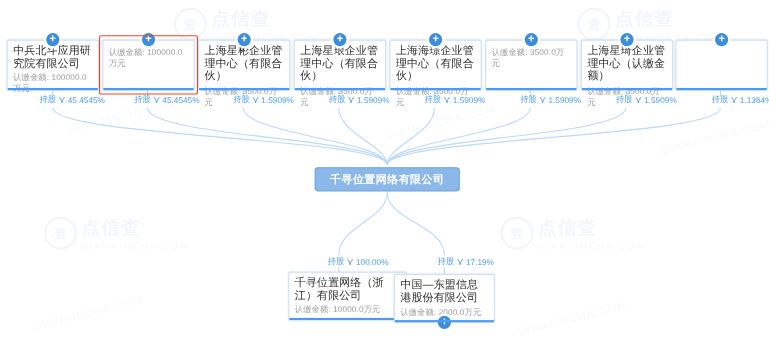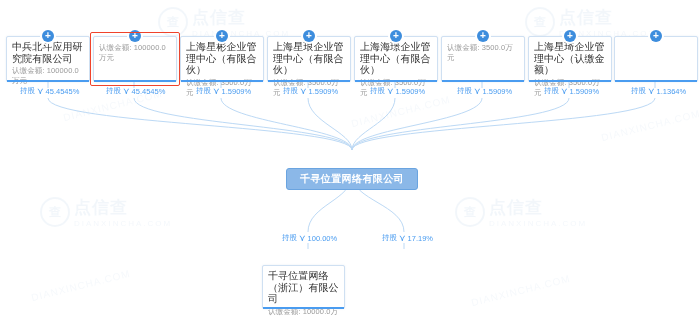--- a/index.html
+++ b/index.html
@@ -60,21 +60,21 @@
   #sel-frame{
     position:absolute;border:1.5px solid #f0432b;border-radius:2px;
     box-sizing:border-box;pointer-events:none;
   }
 
   
   .pct{
     position:absolute;display:flex;align-items:center;gap:2px;
     font-size:7.5px;color:#4a9cf0;white-space:nowrap;
   }
-  .pct .lbl{color:#4a9cf0;}
+  .pct .lbl{color:#4a9cf0;margin-left:16px;}
   .pct .chev{color:#4a9cf0;font-size:9px;line-height:8px;}
   .pct .val{color:#4a9cf0;}
 
   
   #center{
     position:absolute;
     background:#8bb8e8;
     border:1px solid #6aa4e0;
     border-radius:3px;
     color:#ffffff;
@@ -239,34 +239,39 @@
     <span class="lbl">持股</span>
     <span class="chev">⋎</span>
     <span class="val">1.5909%</span>
   </div>
   <div class="pct" style="left:631px;top:86px;">
     <span class="lbl">持股</span>
     <span class="chev">⋎</span>
     <span class="val">1.1364%</span>
   </div>
 
-  <div id="center" style="left:286px;top:168px;width:132px;height:22px;">
+  <div id="center" style="left:286px;top:152px;width:132px;height:22px;">
     <span>千寻位置网络有限公司</span>
   </div>
 
   <div class="pct" style="left:282px;top:233px;">
     <span class="lbl">持股</span>
     <span class="chev">⋎</span>
     <span class="val">100.00%</span>
   </div>
   <div class="pct" style="left:382px;top:233px;">
     <span class="lbl">持股</span>
     <span class="chev">⋎</span>
     <span class="val">17.19%</span>
   </div>
 
-  <div class="node" style="left:262px;top:265px;width:83px;height:44px;">
+  <div class="node" style="left:262px;top:247px;width:108px;height:44px;">
     <div class="nm">千寻位置网络（浙江）有限公司</div>
     <div class="amt"><span>认缴金额:</span> <span>10000.0万元</span></div>
   </div>
 
+  <div class="node" style="left:358px;top:249px;width:92px;height:44px;">
+    <div class="nm">中国—东盟信息港股份有限公司</div>
+    <div class="amt"><span>认缴金额:</span> <span>2000.0万元</span></div>
+    <div class="plus down">+</div>
+  </div>
 
 </div>
 
 </body></html>

